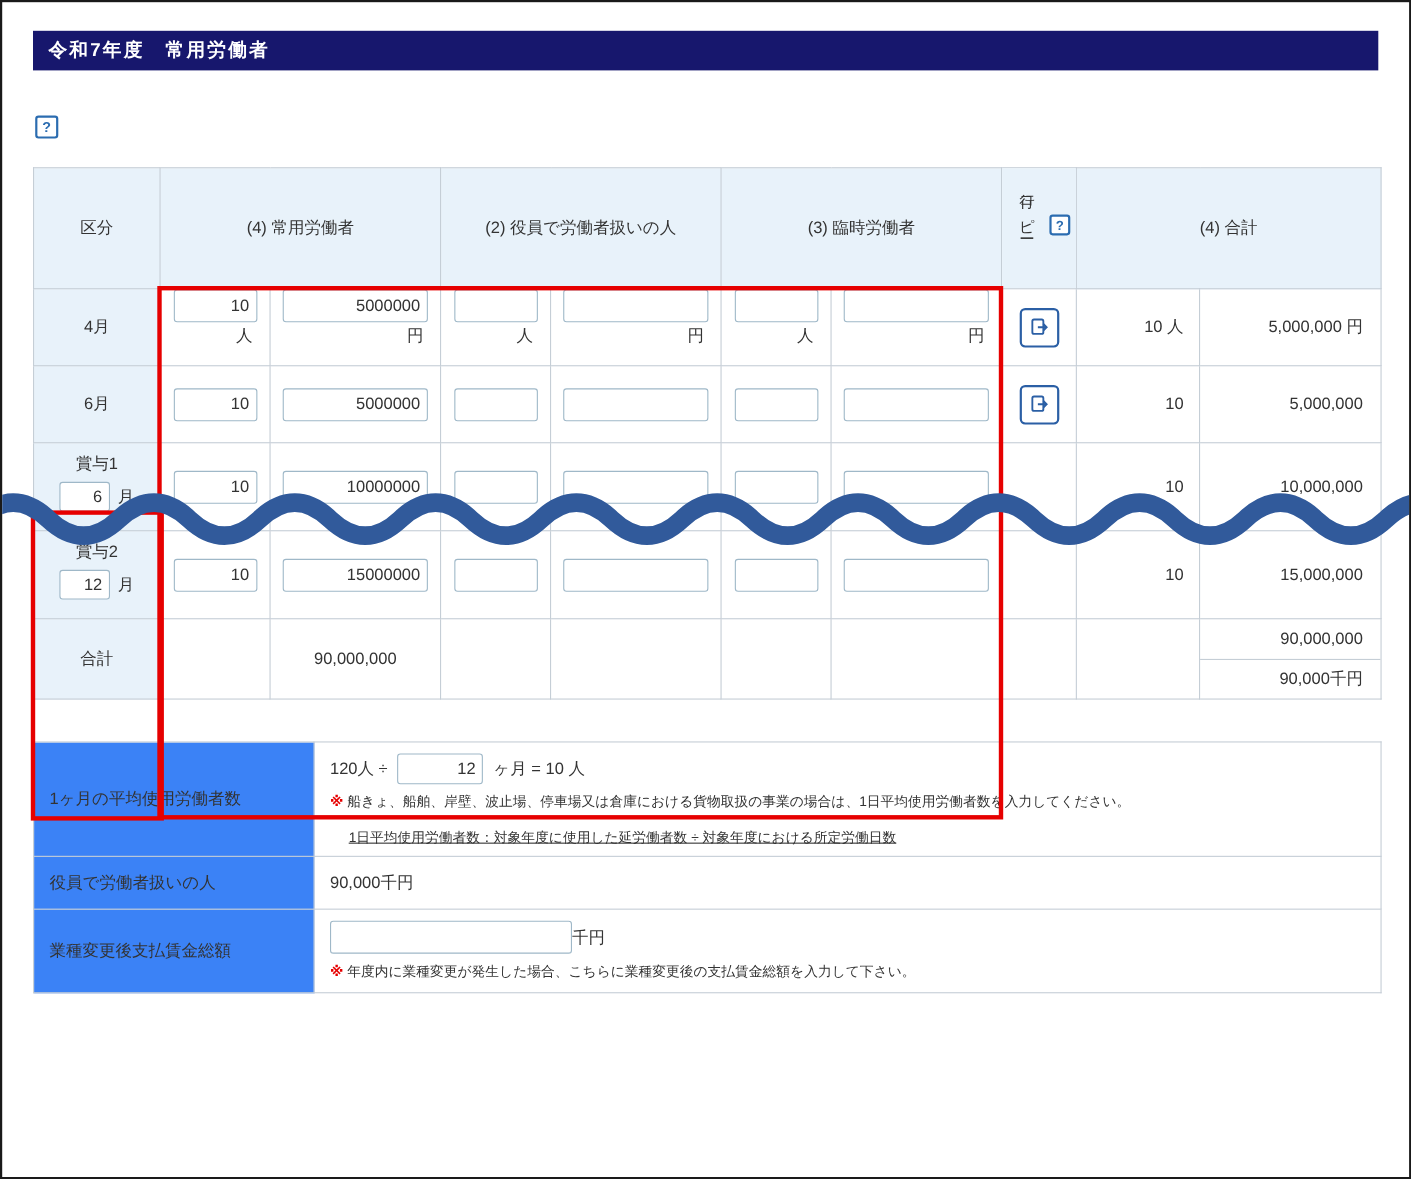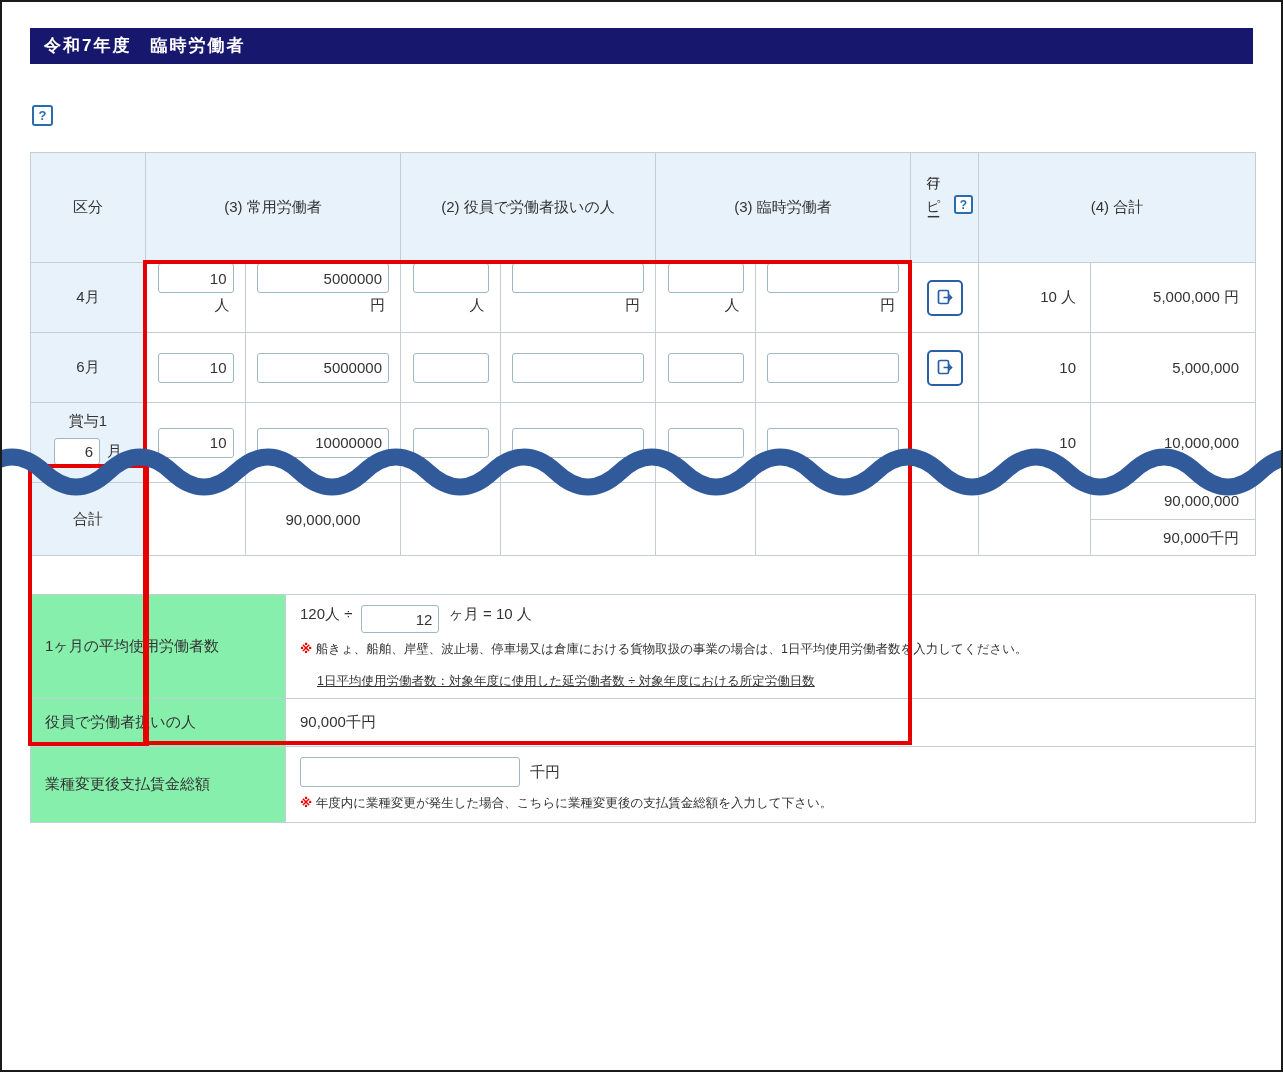--- a/index.html
+++ b/index.html
@@ -59,44 +59,44 @@
   .bonus-help { margin-top:9px; text-align:center; }
 
   .c1-grand { text-align:center; vertical-align:middle; }
   .t-stack { padding:0 !important; vertical-align:top; }
   .t-stack > div { height:36px; line-height:36px; text-align:right; padding-right:16px; }
   .ts-bottom { border-top:1px solid #c5ced6; }
 
   
   .sum-table { border-collapse:collapse; table-layout:fixed; margin:38px 0 0 28px; width:1225px; }
   .sum-table td { border:1px solid #c5ced6; font-size:15px; }
-  .s-label { background:#86efac; text-align:left; padding-left:14px; vertical-align:middle; }
+  .s-label { background:#3b82f6; text-align:left; padding-left:14px; vertical-align:middle; }
   .s-row1 { height:88px; }
   .s-row2 { height:48px; }
   .s-row3 { height:76px; }
   .s-content { padding:10px 0 8px 14px; vertical-align:top; background:#fff; }
   .s-value { vertical-align:middle; padding-top:0; padding-bottom:0; }
-  .formula { display:flex; gap:9px; font-size:15px; }
+  .formula { display:flex; align-items:center; gap:9px; font-size:15px; }
   .note { font-size:12.5px; margin-top:7px; line-height:1.45; }
   .note .mark { color:#e60000; font-weight:bold; }
   .note-indent { margin-top:14px; padding-left:17px;text-decoration:underline; }
-  .after-line { display:flex; align-items:center; gap:10px; font-size:15px; }
+  .after-line { display:flex; align-items:center; font-size:15px; }
 
   
   .red-box { position:absolute; border:4px solid #e60000; z-index:5; pointer-events:none; }
   #redbox-main  { left:141px; top:258px; width:769px; height:485px; }
   #redbox-bonus { left:26px;  top:462px; width:121px; height:282px; }
   .wave { position:absolute; left:-2px; top:435px; z-index:10; pointer-events:none; }
 </style>
 </head>
 <body>
 
 <div class="page">
 
-  <div class="titlebar">令和7年度　臨時労働者</div>
+  <div class="titlebar">令和7年度　常用労働者</div>
 
   <div class="section-head">
     <span class="help-icon">?</span>
   </div>
 
   <table class="main-table">
     <colgroup>
       <col style="width:115px">
       <col style="width:100px">
         <col style="width:155px">
@@ -104,21 +104,21 @@
         <col style="width:155px">
       <col style="width:100px">
         <col style="width:155px">
       <col style="width:68px">
       <col style="width:112px">
         <col style="width:165px">
     </colgroup>
     <thead>
       <tr class="head-row">
         <th>区分</th>
-        <th colspan="2">(3) 常用労働者</th>
+        <th colspan="2">(4) 常用労働者</th>
         <th colspan="2">(2) 役員で労働者扱いの人</th>
         <th colspan="2">(3) 臨時労働者</th>
         <th class="rowcopy-th">
           <span class="vtext">行コピー</span>
           <span class="help-icon help-sm">?</span>
         </th>
         <th colspan="2">(4) 合計</th>
       </tr>
     </thead>
     <tbody>
@@ -172,20 +172,38 @@
         <td class="ci"><input class="inp inp-amount" value="10000000" style=""></td>
         <td class="ci"><input class="inp inp-count" style=""></td>
         <td class="ci"><input class="inp inp-amount" style=""></td>
         <td class="ci"><input class="inp inp-count" style=""></td>
         <td class="ci"><input class="inp inp-amount" style=""></td>
         <td class="copy-cell"></td>
         <td class="t-count">10</td>
         <td class="t-amount">10,000,000</td>
       </tr>
 
+      <tr class="r-bonus">
+        <td class="kubun bonus-kubun">
+          <div class="bonus-label">賞与2</div>
+          <div class="bonus-month-row">
+            <input class="inp inp-month" value="12" style="">
+            <span>月</span>
+          </div>
+        </td>
+        <td class="ci"><input class="inp inp-count" value="10" style=""></td>
+        <td class="ci"><input class="inp inp-amount" value="15000000" style=""></td>
+        <td class="ci"><input class="inp inp-count" style=""></td>
+        <td class="ci"><input class="inp inp-amount" style=""></td>
+        <td class="ci"><input class="inp inp-count" style=""></td>
+        <td class="ci"><input class="inp inp-amount" style=""></td>
+        <td class="copy-cell"></td>
+        <td class="t-count">10</td>
+        <td class="t-amount">15,000,000</td>
+      </tr>
 
 
       <tr class="r-grand">
         <td class="kubun">合計</td>
         <td class="ci"></td>
         <td class="c1-grand">90,000,000</td>
         <td class="ci"></td>
         <td class="ci"></td>
         <td class="ci"></td>
         <td class="ci"></td>

